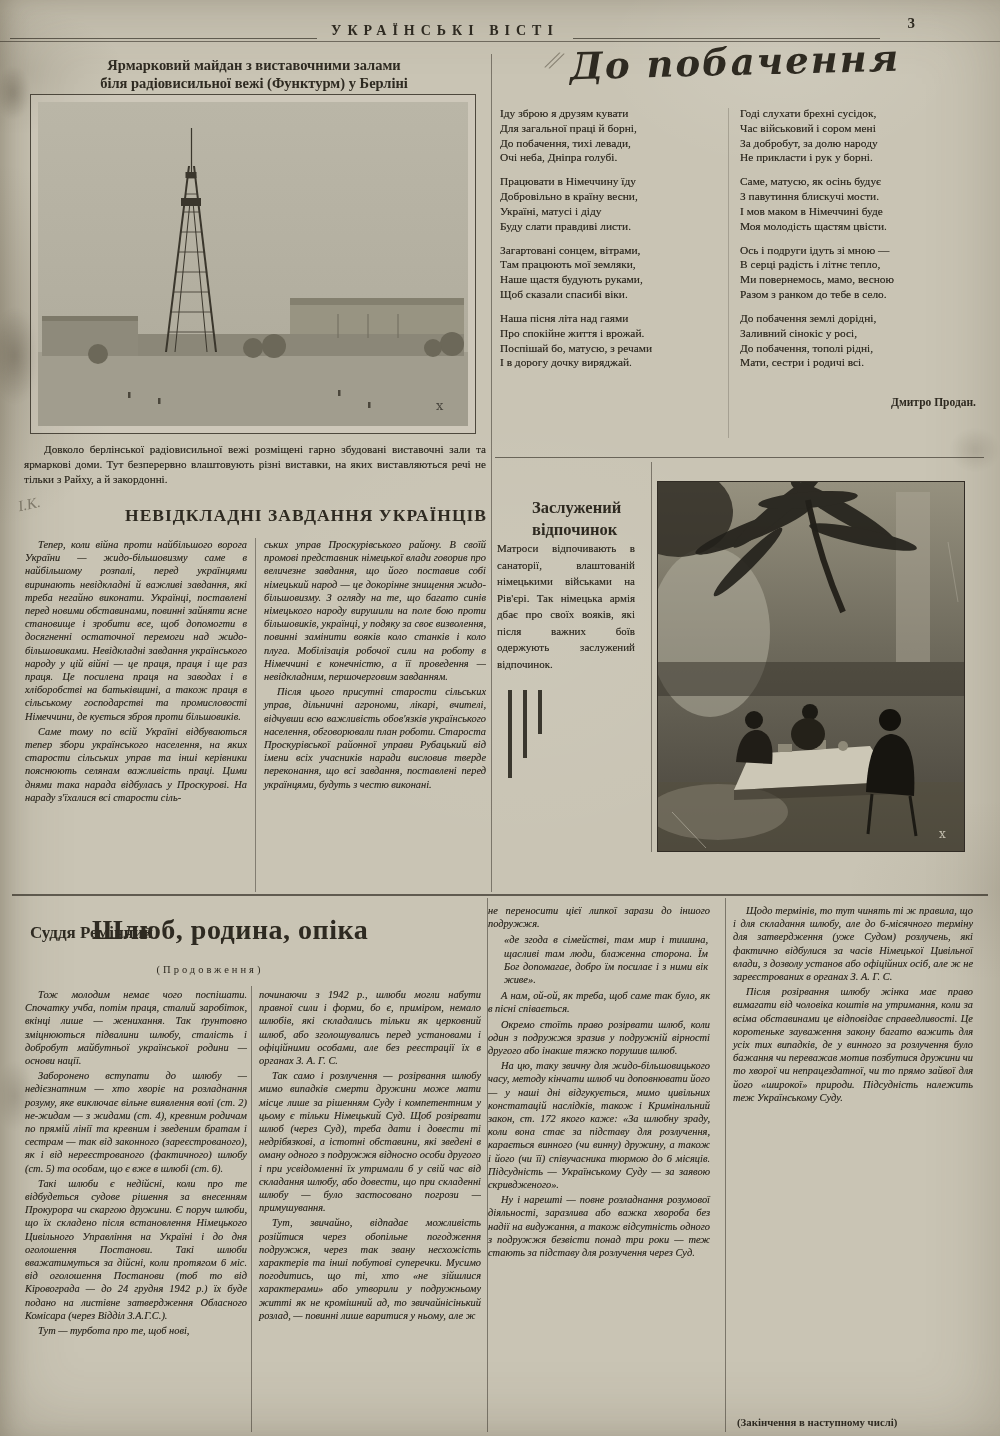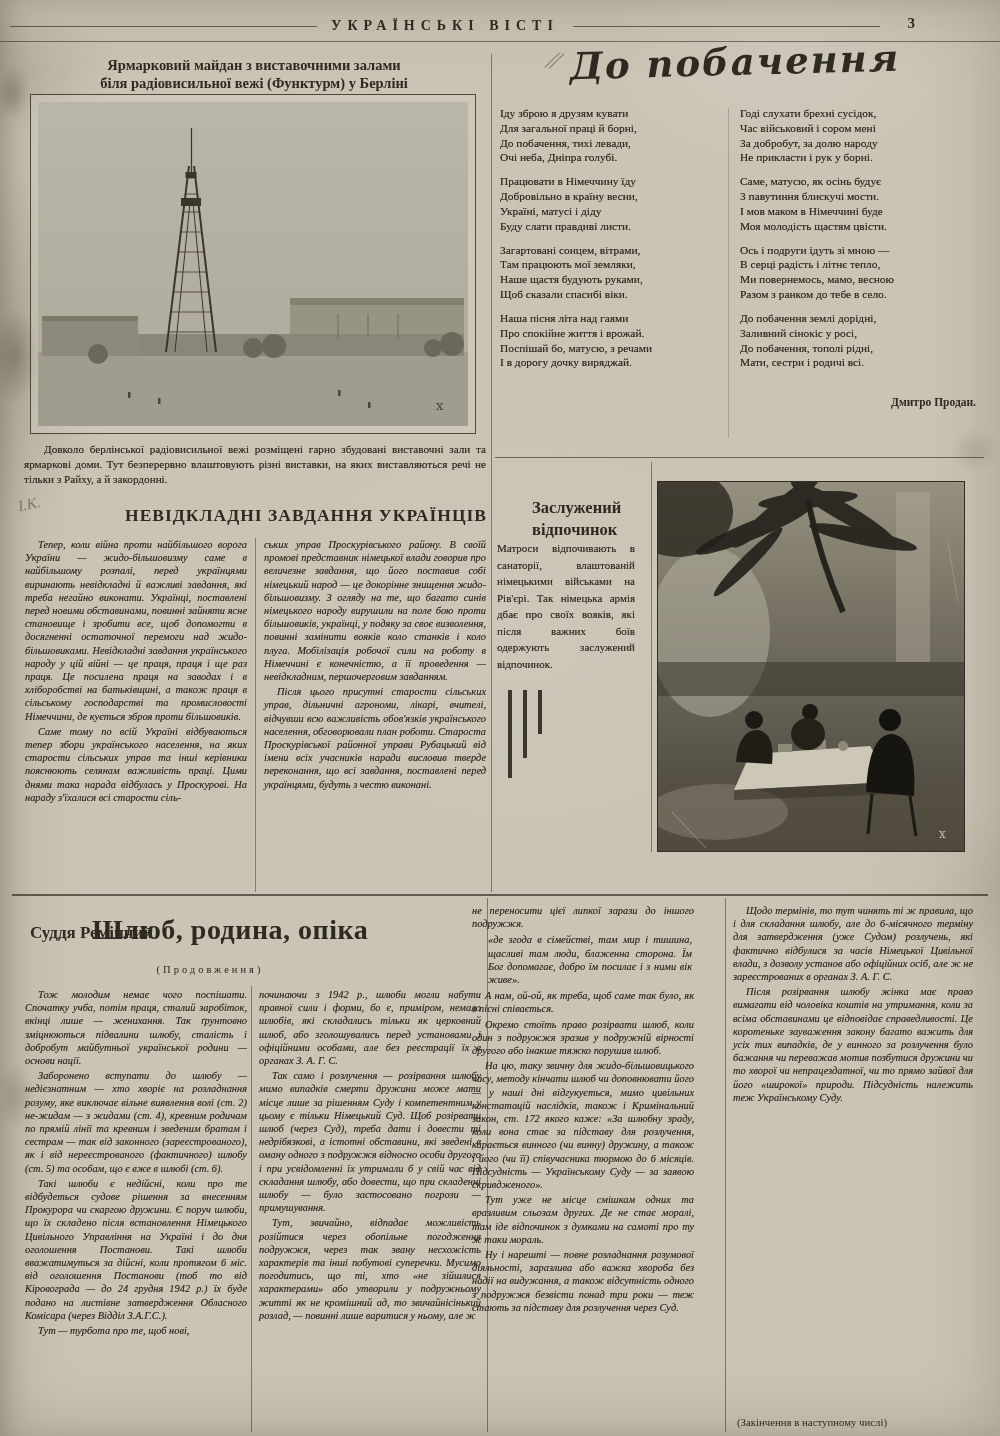--- a/index.html
+++ b/index.html
@@ -26,21 +26,21 @@
   .stain{position:absolute;border-radius:50%;pointer-events:none;
     background:radial-gradient(closest-side, rgba(55,46,30,.30), rgba(55,46,30,0) 72%);
     filter:blur(2px);}
   .s1{left:-18px;top:290px;width:66px;height:132px;}
   .s2{left:-12px;top:1048px;width:54px;height:96px;opacity:.6;}
   .s3{left:-10px;top:56px;width:46px;height:74px;opacity:.9;}
   .s4{left:940px;top:420px;width:70px;height:60px;opacity:.45;}
 
   
   .masthead{position:absolute;left:10px;right:120px;top:13px;height:26px;
-    display:flex;align-items:center;}
+    display:flex;align-items:flex-end;}
   .mline{flex:1;height:1px;background:rgba(42,37,28,.65);}
   .mast-title{margin:0 14px;font-size:14px;font-weight:bold;letter-spacing:6px;white-space:nowrap;}
   .page-num{position:absolute;right:85px;top:15px;font-size:15px;font-weight:bold;}
   .mast-rule{position:absolute;left:0;top:41px;width:100%;height:1px;background:rgba(42,37,28,.55);}
 
   
   .vrule{position:absolute;width:1px;background:rgba(45,40,32,.5);}
   .hrule{position:absolute;height:1px;background:rgba(42,37,28,.6);}
   .vr-center{left:491px;top:54px;height:838px;}
   .vr-poem{left:728px;top:108px;height:330px;opacity:.45;}
@@ -107,23 +107,23 @@
 
   
   .byline{position:absolute;left:30px;top:923px;font-size:17px;font-weight:bold;}
   .m-headline{position:absolute;left:92px;top:914px;margin:0;
     font-size:28px;font-weight:bold;letter-spacing:.5px;text-align:center;}
   .m-subtitle{position:absolute;left:60px;top:964px;width:300px;text-align:center;
     font-size:10.5px;letter-spacing:3px;}
   .m-col{position:absolute;}
   .m-col1{left:25px;top:988px;width:222px;height:442px;}
   .m-col2{left:259px;top:988px;width:222px;height:442px;}
-  .m-col3{left:472px;top:904px;width:222px;height:526px;}
+  .m-col3{left:488px;top:904px;width:222px;height:526px;}
   .m-col4{left:733px;top:904px;width:240px;height:526px;position:absolute;}
-  .closing{position:absolute;bottom:2px;left:4px;font-weight:normal;font-size:10.8px;}
+  .closing{position:absolute;bottom:2px;left:4px;font-weight:bold;font-size:10.8px;}
 
   svg text{font-family:"DejaVu Serif",serif;}
 </style>
 </head>
 <body>
 
 <div class="page">
 
   <div class="stain s1"></div>
   <div class="stain s2"></div>
@@ -340,21 +340,20 @@
         <p class="para">Так само і розлучення — розірвання шлюбу мимо випадків смерти дружини може мати місце лише за рішенням Суду і компетентним у цьому є тільки Німецький Суд. Щоб розірвати шлюб (через Суд), треба дати і довести ті недрібязкові, а істотні обставини, які зведені в оману одного з подружжя відносно особи другого і при усвідомленні їх утримали б у свій час від складання шлюбу, або довести, що при складенні шлюбу — було застосовано погрози — примушування.</p>
         <p class="para">Тут, звичайно, відпадає можливість розійтися через обопільне погодження подружжя, через так звану несхожість характерів та інші побутові суперечки. Мусимо погодитись, що ті, хто «не зійшлися характерами» або утворили у подружньому житті як не кромішний ад, то звичайнісінький розлад, — повинні лише варитися у ньому, але ж</p>
       </div>
     <div class="m-col m-col3">
       <p class="para no-indent">не переносити цієї липкої зарази до іншого подружжя.</p>
       <p class="para quote">«де згода в сімействі, там мир і тишина, щасливі там люди, блаженна сторона. Їм Бог допомагає, добро їм посилає і з ними вік живе».</p>
       <div>
           <p class="para">А нам, ой-ой, як треба, щоб саме так було, як в пісні співається.</p>
           <p class="para">Окремо стоїть право розірвати шлюб, коли один з подружжя зразив у подружній вірності другого або інакше тяжко порушив шлюб.</p>
           <p class="para">На цю, таку звичну для жидо-більшовицького часу, методу кінчати шлюб чи доповнювати його — у наші дні відгукується, мимо цивільних констатацій наслідків, також і Кримінальний закон, ст. 172 якого каже: «За шлюбну зраду, коли вона стає за підставу для розлучення, карається винного (чи винну) дружину, а також і його (чи її) співучасника тюрмою до 6 місяців. Підсудність — Українському Суду — за заявою скривдженого».</p>
-          <p class="para">Тут уже не місце смішкам одних та вразливим сльозам других. Де не стає моралі, там іде відпочинок з думками на самоті про ту ж таки мораль.</p>
           <p class="para">Ну і нарешті — повне розладнання розумової діяльності, заразлива або важка хвороба без надії на видужання, а також відсутність одного з подружжя безвісти понад три роки — теж стають за підставу для розлучення через Суд.</p>
         </div>
     </div>
     <div class="m-col m-col4">
       <div>
           <p class="para">Щодо термінів, то тут чинять ті ж правила, що і для складання шлюбу, але до 6-місячного терміну для затвердження (уже Судом) розлучень, які фактично відбулися за часів Німецької Цивільної влади, з дозволу установ або офіційних осіб, але ж не зареєстрованих в органах З. А. Г. С.</p>
           <p class="para">Після розірвання шлюбу жінка має право вимагати від чоловіка коштів на утримання, коли за всіма обставинами це відповідає справедливості. Це коротеньке зауваження закону багато важить для усіх тих випадків, де у винного за розлучення було бажання чи переважав мотив позбутися дружини чи то хворої чи непрацездатної, чи то прямо зайвої для його «широкої» природи. Підсудність належить теж Українському Суду.</p>
         </div>
       <div class="closing">(Закінчення в наступному числі)</div>
     </div>

